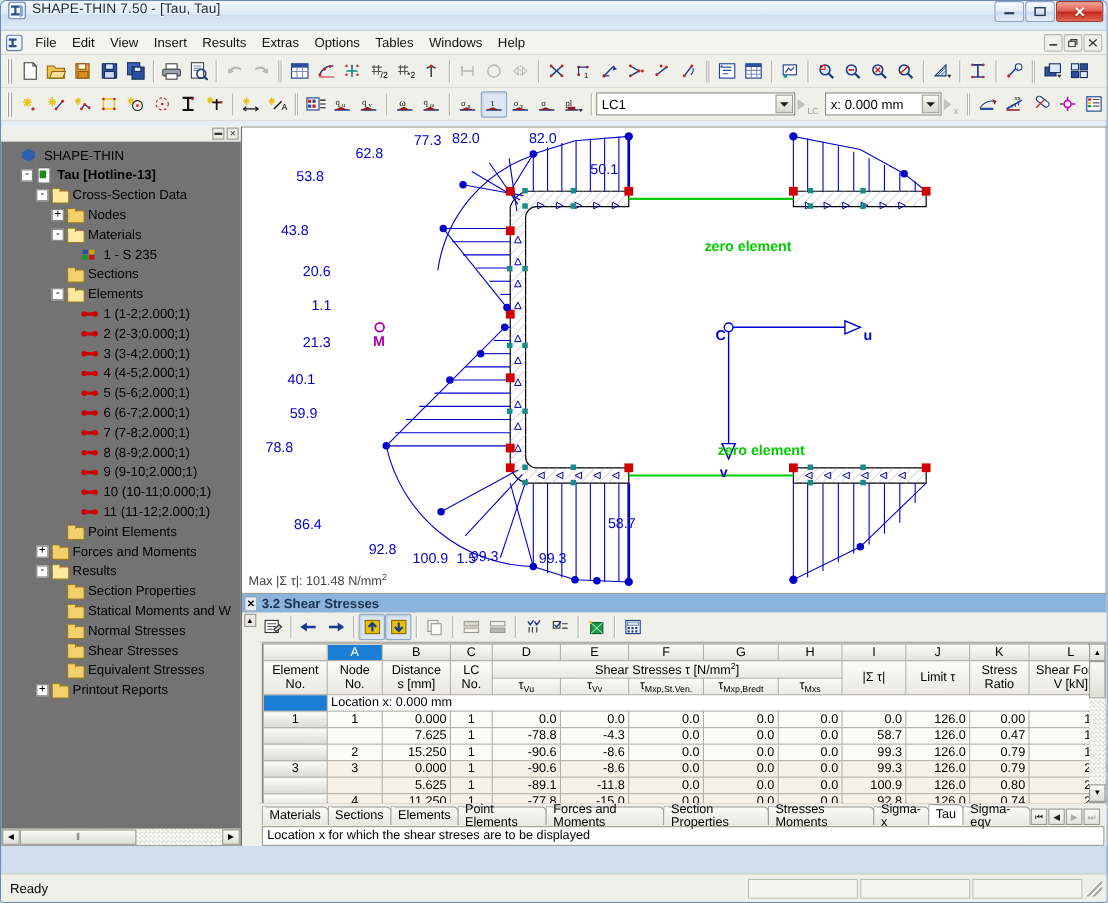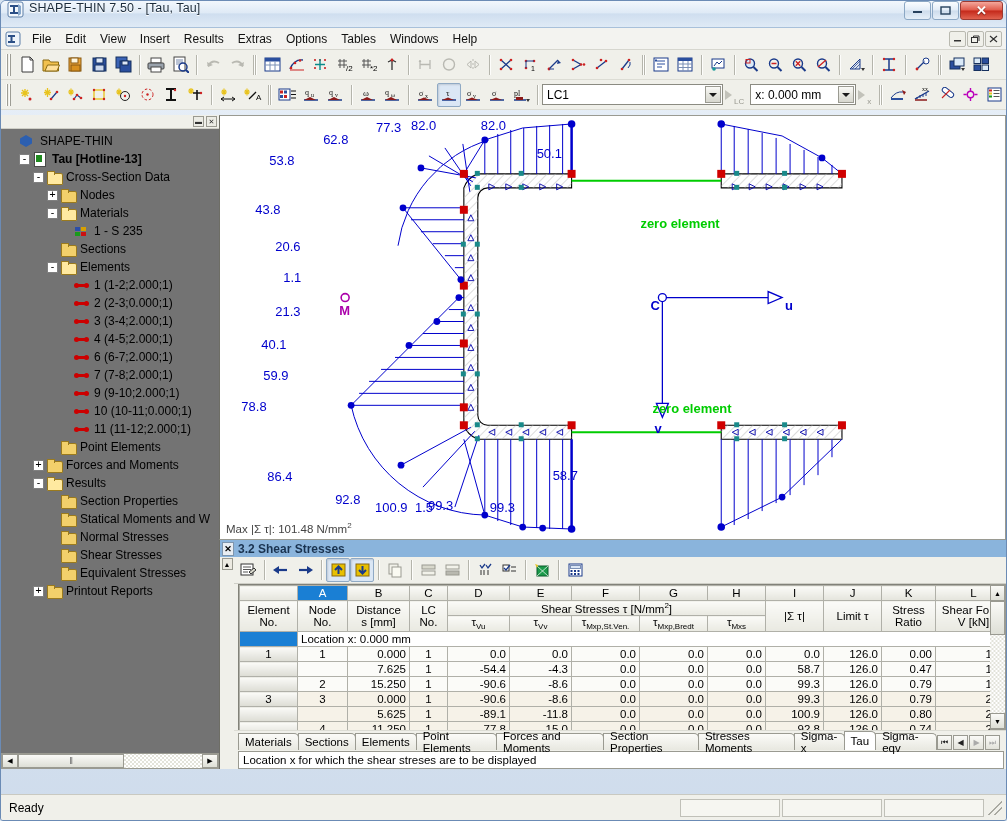--- a/index.html
+++ b/index.html
@@ -984,27 +984,39 @@
           <div class="tnode">
             <span class="indent" style="width: 56px;"></span>
             <span class="espacer"></span>
             <span class="elemicon"></span>
             <span class="lbl">4 (4-5;2.000;1)</span>
           </div>
           <div class="tnode">
             <span class="indent" style="width: 56px;"></span>
             <span class="espacer"></span>
             <span class="elemicon"></span>
+            <span class="lbl">5 (5-6;2.000;1)</span>
+          </div>
+          <div class="tnode">
+            <span class="indent" style="width: 56px;"></span>
+            <span class="espacer"></span>
+            <span class="elemicon"></span>
             <span class="lbl">6 (6-7;2.000;1)</span>
           </div>
           <div class="tnode">
             <span class="indent" style="width: 56px;"></span>
             <span class="espacer"></span>
             <span class="elemicon"></span>
             <span class="lbl">7 (7-8;2.000;1)</span>
+          </div>
+          <div class="tnode">
+            <span class="indent" style="width: 56px;"></span>
+            <span class="espacer"></span>
+            <span class="elemicon"></span>
+            <span class="lbl">8 (8-9;2.000;1)</span>
           </div>
           <div class="tnode">
             <span class="indent" style="width: 56px;"></span>
             <span class="espacer"></span>
             <span class="elemicon"></span>
             <span class="lbl">9 (9-10;2.000;1)</span>
           </div>
           <div class="tnode">
             <span class="indent" style="width: 56px;"></span>
             <span class="espacer"></span>
@@ -1536,21 +1548,21 @@
                         <td class="num">0.0</td>
                         <td class="num">126.0</td>
                         <td class="num">0.00</td>
                         <td class="num">1.70</td>
                       </tr>
                       <tr>
                         <td class="rowhdr"></td>
                         <td class="ctr"></td>
                         <td class="num">7.625</td>
                         <td class="ctr">1</td>
-                        <td class="num">-54.4</td>
+                        <td class="num">-78.8</td>
                         <td class="num">-4.3</td>
                         <td class="num">0.0</td>
                         <td class="num">0.0</td>
                         <td class="num">0.0</td>
                         <td class="num">58.7</td>
                         <td class="num">126.0</td>
                         <td class="num">0.47</td>
                         <td class="num">1.70</td>
                       </tr>
                       <tr>

